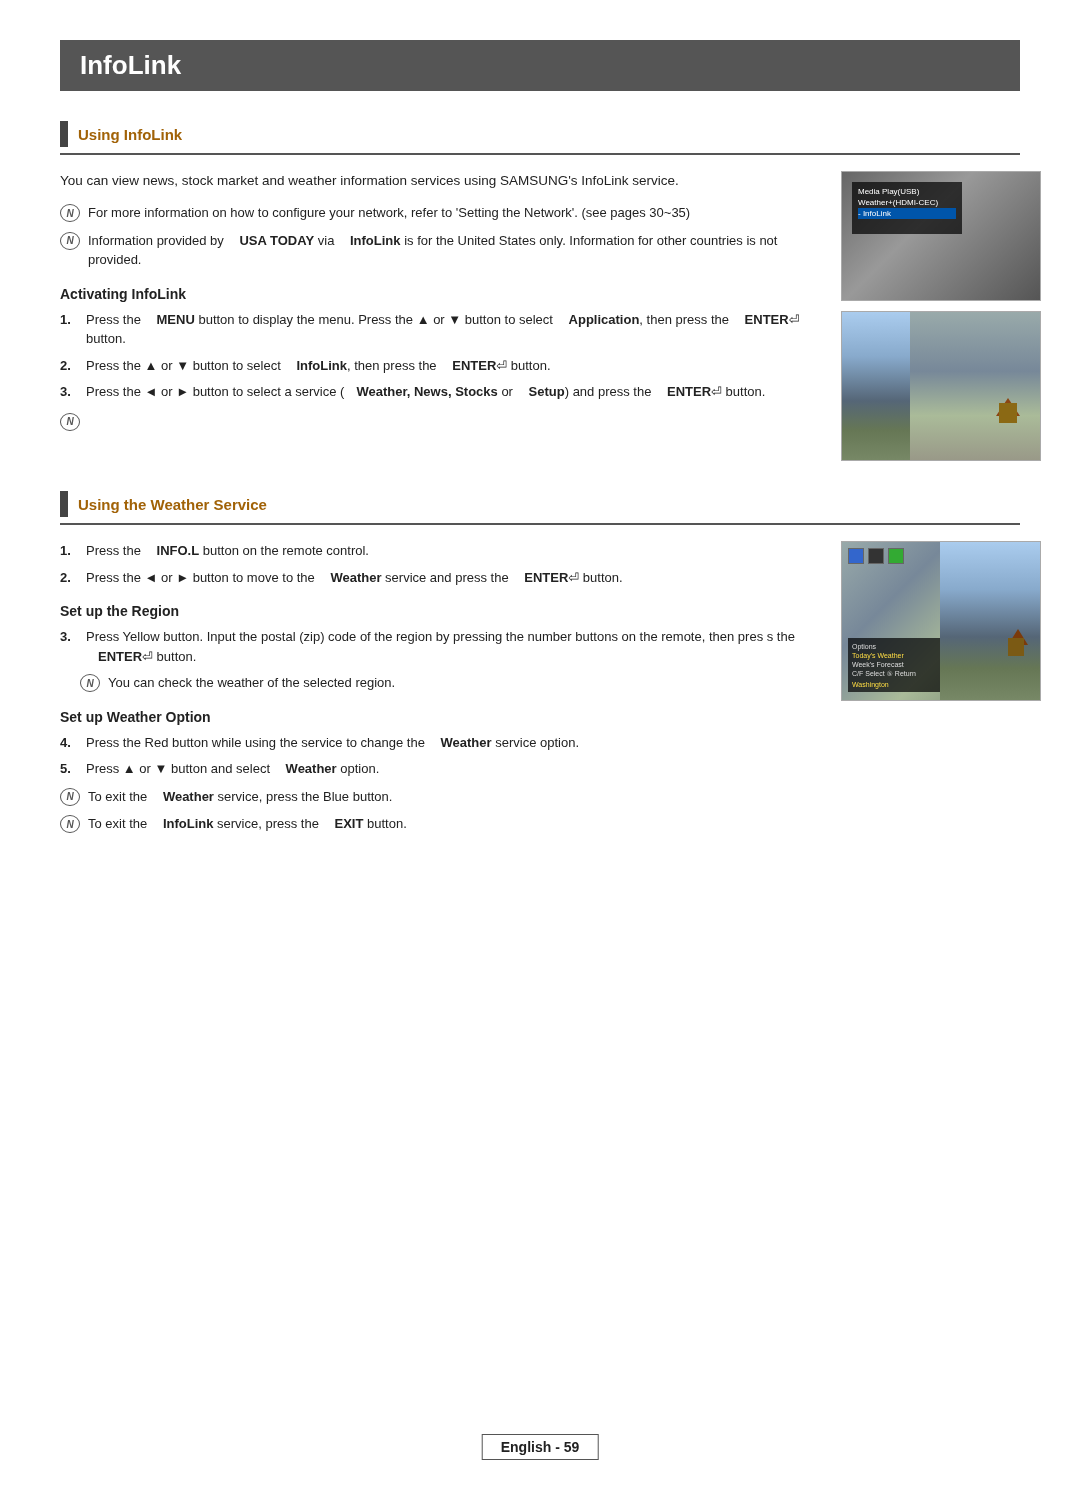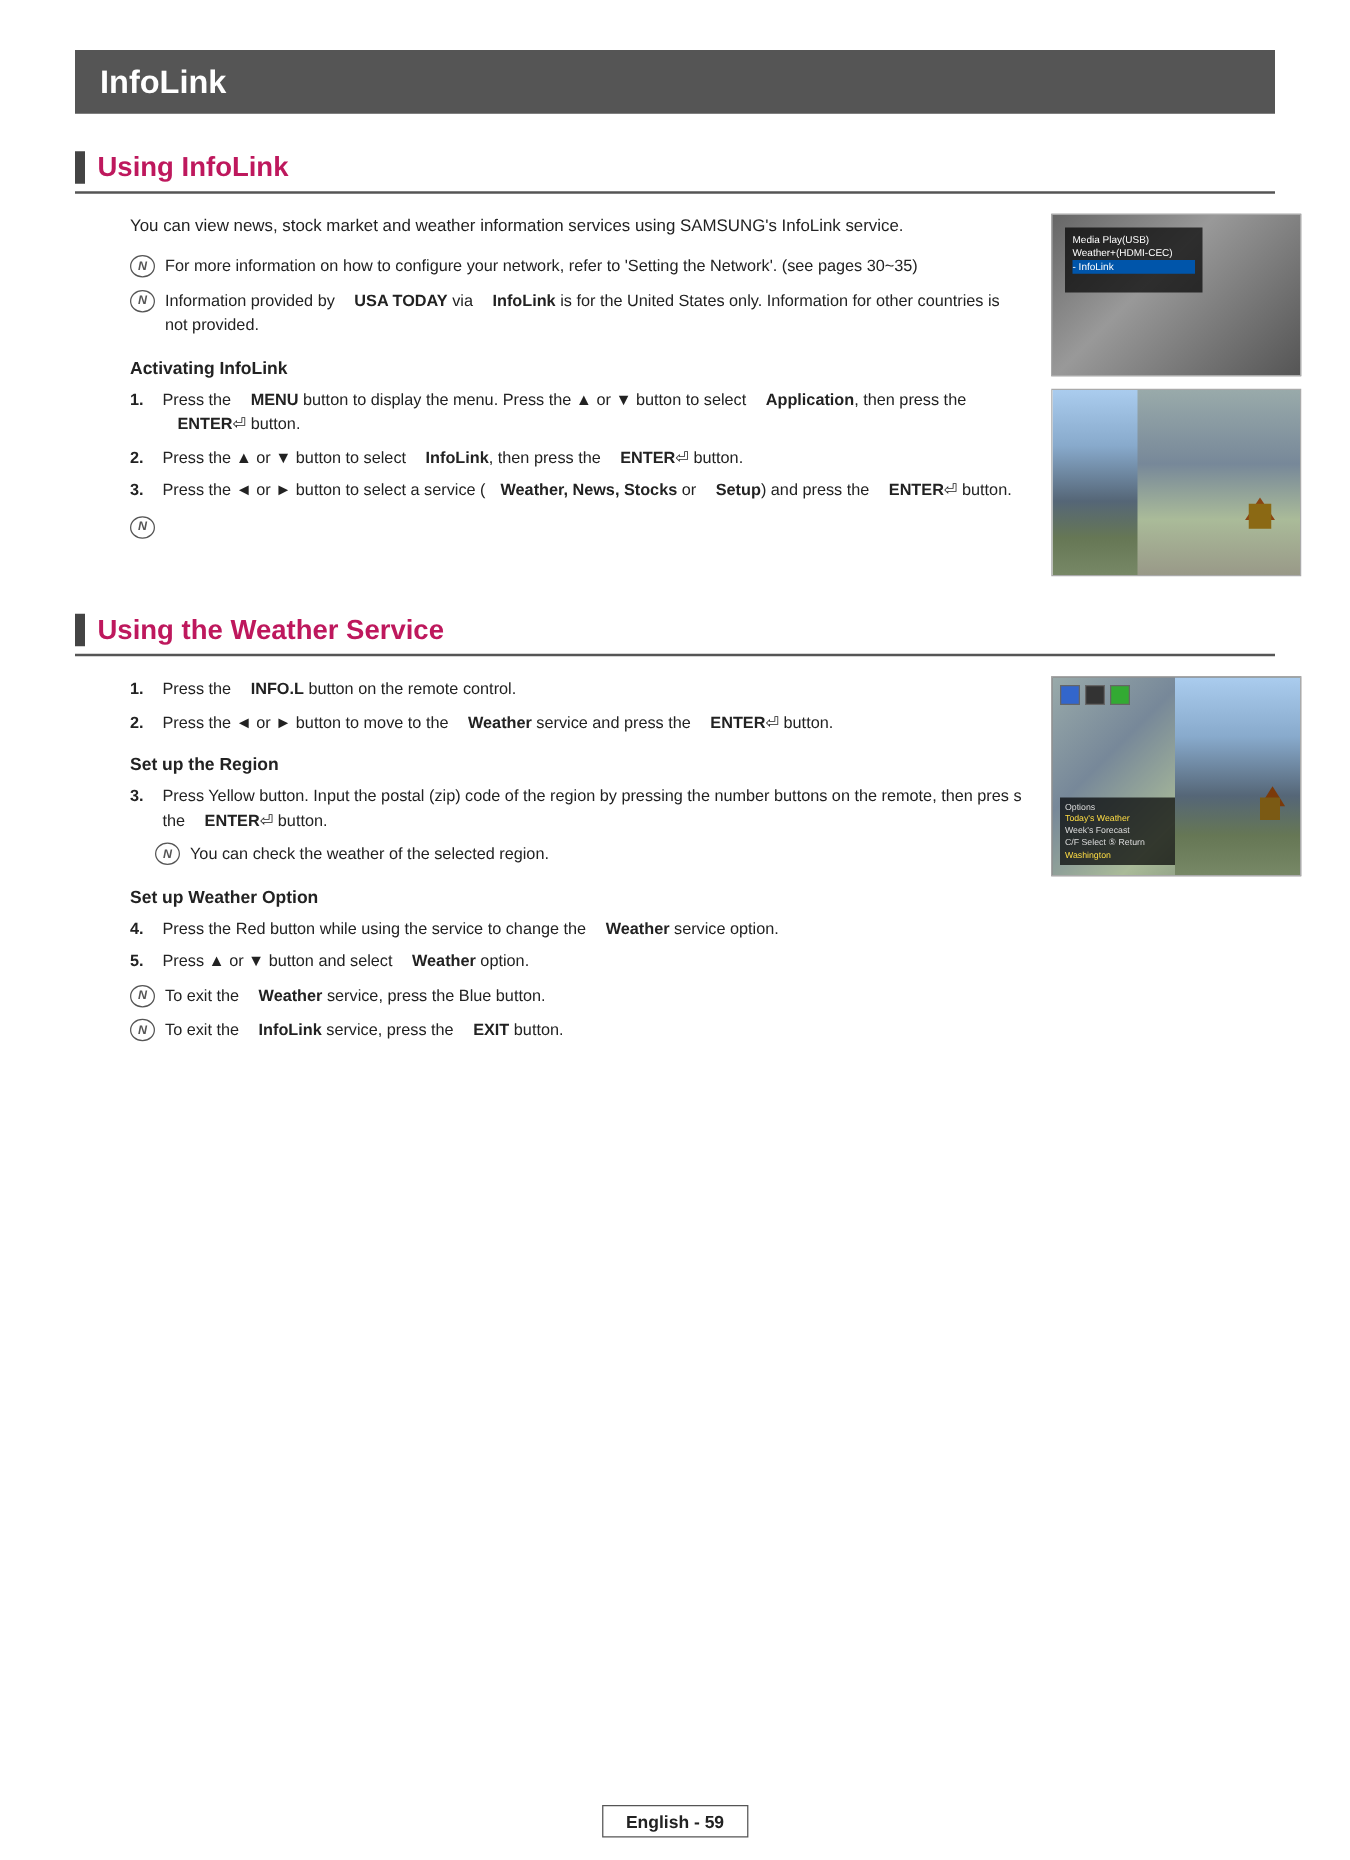--- a/index.html
+++ b/index.html
@@ -42,31 +42,30 @@
       margin-bottom: 16px;
     }
     .section-heading-bar {
       width: 8px;
       height: 26px;
       background: #444;
       margin-right: 10px;
       display: inline-block;
     }
     .section-heading h2 {
-      font-size: 22px;
-      font-weight: bold;
-      color: #be185d;
+      font-size: 15px;
+      font-weight: bold;
+      color: #a16207;
     }
 
     
     .section-layout {
       display: flex;
       gap: 20px;
       margin-bottom: 30px;
-      margin-left: 44px;
     }
     .section-content {
       flex: 1;
     }
     .section-image {
       width: 179px;
       flex-shrink: 0;
     }
 
     
@@ -192,21 +191,21 @@
       font-size: 13px;
       line-height: 1.5;
     }
 
     
     b { font-weight: bold; padding-left: 12px; }
 
     
     .page-footer {
       position: absolute;
-      bottom: 18px;
+      bottom: 28px;
       left: 50%;
       transform: translateX(-50%);
       border: 1.5px solid #555;
       padding: 4px 18px;
       font-size: 14px;
       font-weight: bold;
     }
 
     
     .screenshot-box-weather {

